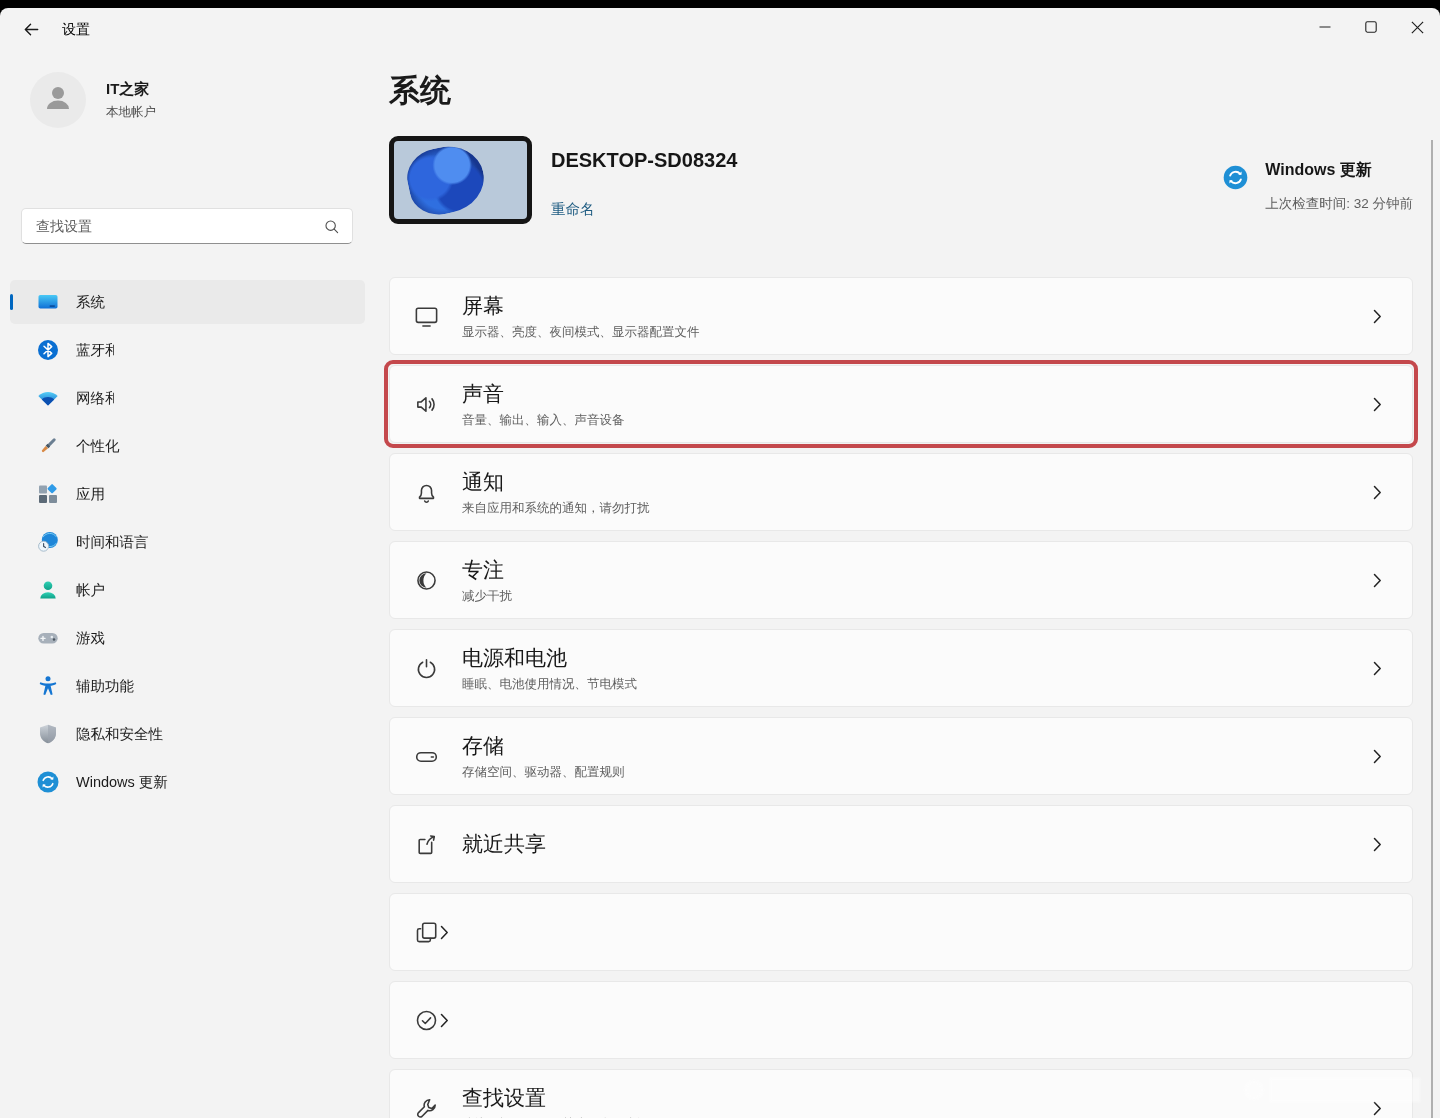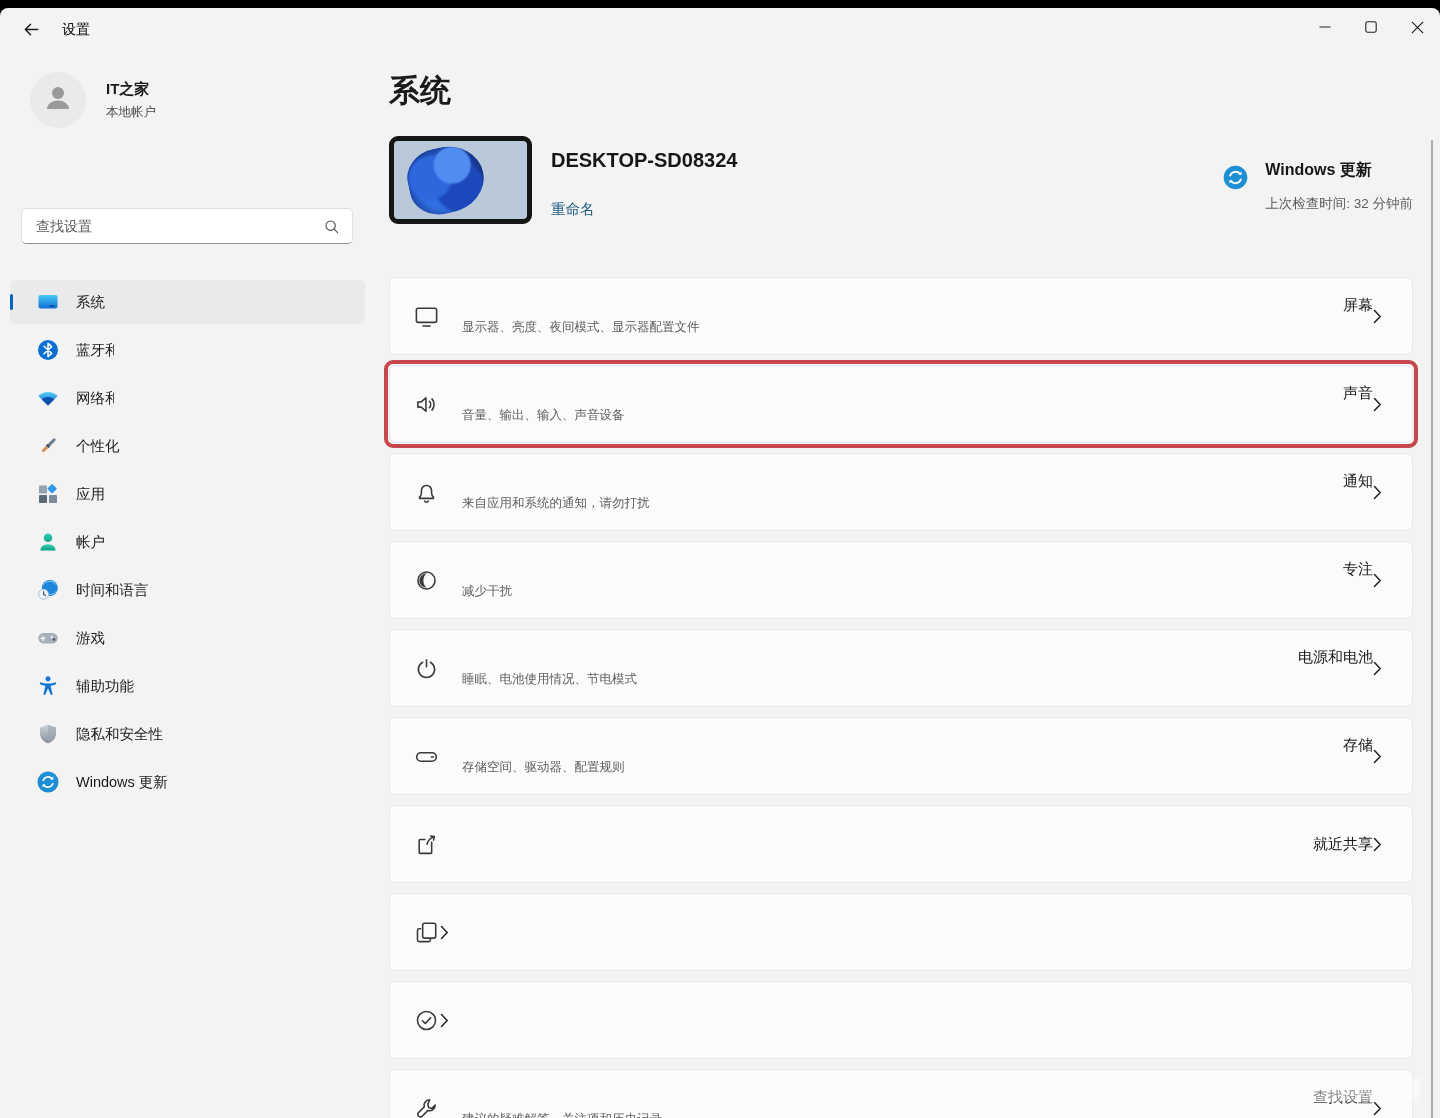--- a/index.html
+++ b/index.html
@@ -61,21 +61,21 @@
   .update-detail{font-size:13.5px;color:#5e5e5e;margin-top:14px;}
   .rows{position:absolute;left:0;top:269px;width:1024px;display:flex;flex-direction:column;}
   .row{position:relative;height:76px;margin-bottom:10px;background:#fbfbfb;border:1px solid #e8e8e8;
     border-radius:6px;display:flex;align-items:center;cursor:pointer;flex:none;}
   .row.highlighted::after{content:"";position:absolute;left:-6px;right:-6px;top:-6px;bottom:-6px;
     border:4px solid #c4484c;border-radius:9px;pointer-events:none;}
   .row-icon{width:27px;height:27px;margin-left:23px;display:flex;align-items:center;justify-content:center;flex:none;}
   .row-icon svg{width:27px;height:27px;display:block;stroke:#3a3a3a;fill:none;stroke-width:1.4;
     stroke-linecap:round;stroke-linejoin:round;}
   .row-text{margin-left:22px;flex:1;min-width:0;}
-  .row-title{font-size:15px;color:#191919;text-align:right;}
+  .row-title{font-size:21px;color:#191919;}
   .row-sub{font-size:12.5px;color:#5e5e5e;margin-top:4px;}
   .row-chevron{margin-right:30px;flex:none;display:flex;}
   .row-chevron svg{width:9px;height:15px;stroke:#222;fill:none;stroke-width:1.5;stroke-linecap:round;stroke-linejoin:round;}
   .scroll-line{position:absolute;right:7px;top:132px;bottom:0;width:2px;background:#989898;opacity:.75;}
   .watermark{position:absolute;right:10px;bottom:8px;width:200px;height:40px;opacity:.45;pointer-events:none;
     background:
       radial-gradient(circle at 12% 50%, #fff 0 9px, transparent 10px),
       linear-gradient(#fff,#fff) 40px 8px/150px 24px no-repeat;
     border-radius:6px;filter:blur(1px);}
 </style>
@@ -201,42 +201,42 @@
               <rect x="3" y="13" width="8" height="8" rx="1" fill="#5c6a77"></rect>
               <rect x="13" y="13" width="8" height="8" rx="1" fill="#7d8c9a"></rect>
               <rect x="12.6" y="3.2" width="7" height="7" rx="1" transform="rotate(45 16.1 6.7)" fill="#2f9be8"></rect>
             </svg>
           </span>
     <span class="nav-label">应用</span>
   </div>
         <div class="nav-item">
     <span class="nav-icon">
             <svg viewBox="0 0 24 24">
+              <circle cx="13.8" cy="10" r="8" fill="#1e86d8"></circle>
+              <path d="M7 7.2 a8 8 0 0 1 13.6 0 M7 12.8 a8 8 0 0 0 13.6 0" stroke="#7fd0f5" stroke-width="0.9" fill="none"></path>
+              <circle cx="7.6" cy="16.2" r="5" fill="#eef6fc" stroke="#9fb6c6" stroke-width="0.9"></circle>
+              <path d="M7.6 13.6 V16.3 l1.9 1.2" stroke="#44566a" stroke-width="1.2" fill="none" stroke-linecap="round"></path>
+            </svg>
+          </span>
+    <span class="nav-label">时间和语言</span>
+  </div>
+        <div class="nav-item">
+    <span class="nav-icon">
+            <svg viewBox="0 0 24 24">
               <defs>
                 <linearGradient id="gacc" x1="0" y1="0" x2="0" y2="1">
                   <stop offset="0" stop-color="#2fd0b4"></stop>
                   <stop offset="1" stop-color="#0fa188"></stop>
                 </linearGradient>
               </defs>
               <circle cx="12" cy="7.8" r="4.3" fill="url(#gacc)"></circle>
               <path d="M4.3 20.5 a7.7 6.3 0 0 1 15.4 0 Z" fill="url(#gacc)"></path>
             </svg>
           </span>
     <span class="nav-label">帐户</span>
-  </div>
-        <div class="nav-item">
-    <span class="nav-icon">
-            <svg viewBox="0 0 24 24">
-              <circle cx="13.8" cy="10" r="8" fill="#1e86d8"></circle>
-              <path d="M7 7.2 a8 8 0 0 1 13.6 0 M7 12.8 a8 8 0 0 0 13.6 0" stroke="#7fd0f5" stroke-width="0.9" fill="none"></path>
-              <circle cx="7.6" cy="16.2" r="5" fill="#eef6fc" stroke="#9fb6c6" stroke-width="0.9"></circle>
-              <path d="M7.6 13.6 V16.3 l1.9 1.2" stroke="#44566a" stroke-width="1.2" fill="none" stroke-linecap="round"></path>
-            </svg>
-          </span>
-    <span class="nav-label">时间和语言</span>
   </div>
         <div class="nav-item">
     <span class="nav-icon">
             <svg viewBox="0 0 24 24">
               <rect x="2.3" y="7" width="19.4" height="10.6" rx="5.3" fill="#a7b0ba"></rect>
               <path d="M7 10.4 v4 M5 12.4 h4" stroke="#f2f5f7" stroke-width="1.4" stroke-linecap="round"></path>
               <circle cx="15.8" cy="10.9" r="1.25" fill="#e8eef2"></circle>
               <circle cx="18" cy="13.6" r="1.25" fill="#4a5560"></circle>
             </svg>
           </span>

